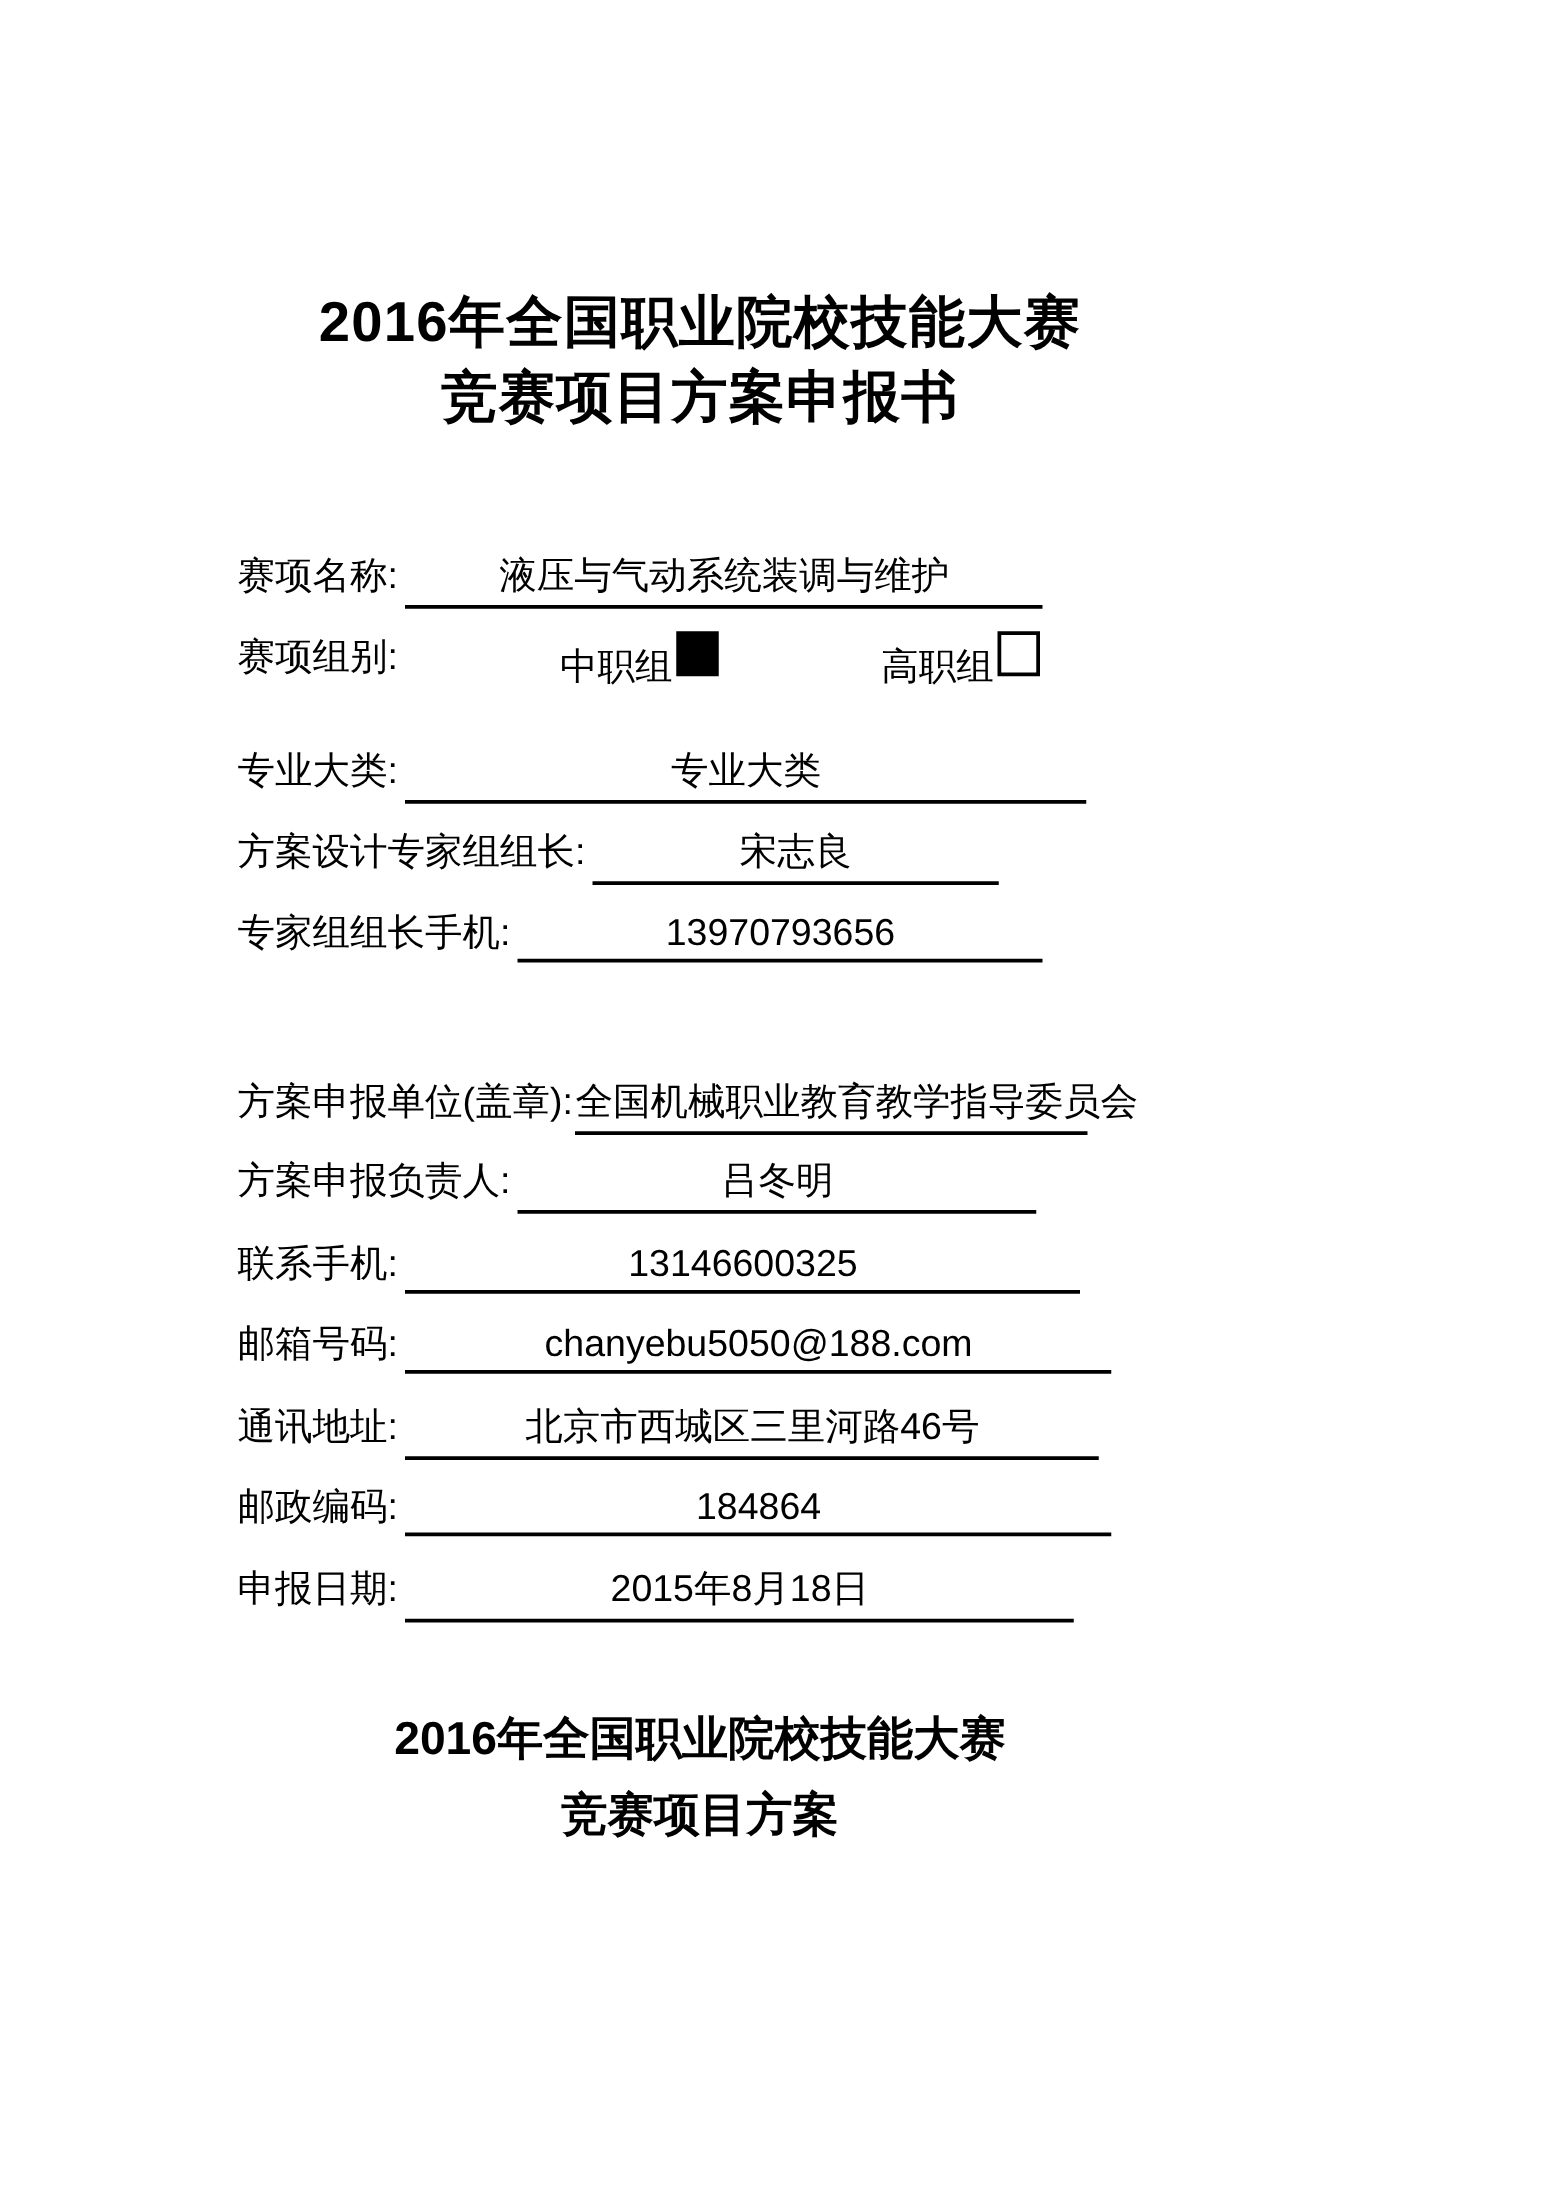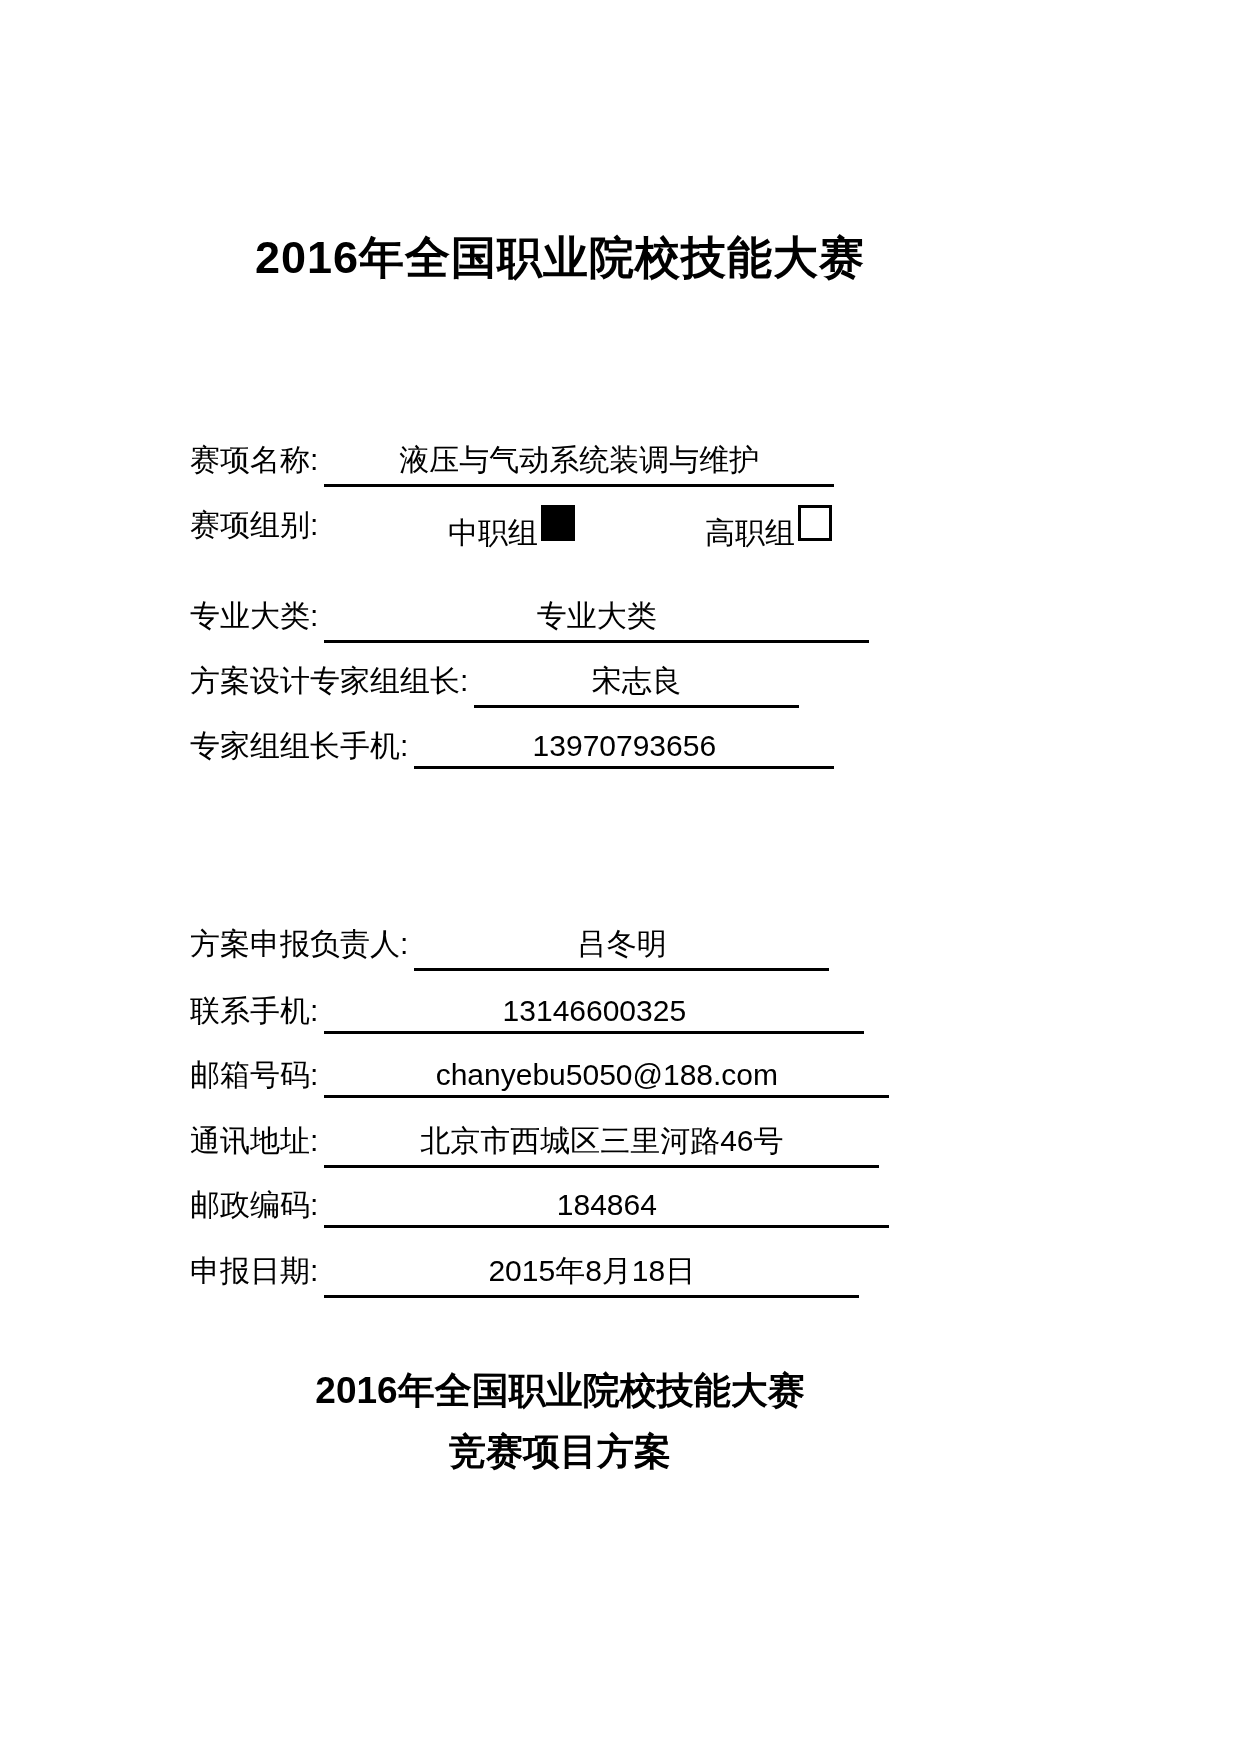--- a/index.html
+++ b/index.html
@@ -114,20 +114,21 @@
     font-size: 18px;
     font-family: "Liberation Serif", "DejaVu Serif", serif;
   }
 </style>
 </head>
 <body>
 
 <div class="page">
 
   <div class="doc-title t1">2016年全国职业院校技能大赛</div>
+  <div class="doc-title t2">竞赛项目方案申报书</div>
 
   <div class="form-row r1">
     <span class="label">赛项名称:</span><span class="field w1"><span>液压与气动系统装调与维护</span></span>
   </div>
 
   <div class="form-row r2">
     <span class="label">赛项组别:</span>
     <span class="opt opt1"><span>中职组</span><span class="checkbox checked"></span></span>
     <span class="opt opt2"><span>高职组</span><span class="checkbox unchecked"></span></span>
   </div>
@@ -137,20 +138,23 @@
   </div>
 
   <div class="form-row r4">
     <span class="label">方案设计专家组组长:</span><span class="field w4"><span>宋志良</span></span>
   </div>
 
   <div class="form-row r5">
     <span class="label">专家组组长手机:</span><span class="field w5"><span>13970793656</span></span>
   </div>
 
+  <div class="form-row r6">
+    <span class="label">方案申报单位(盖章):</span><span class="field w6"><span>全国机械职业教育教学指导委员会</span></span>
+  </div>
 
   <div class="form-row r7">
     <span class="label">方案申报负责人:</span><span class="field w7"><span>吕冬明</span></span>
   </div>
 
   <div class="form-row r8">
     <span class="label">联系手机:</span><span class="field w8"><span>13146600325</span></span>
   </div>
 
   <div class="form-row r9">

